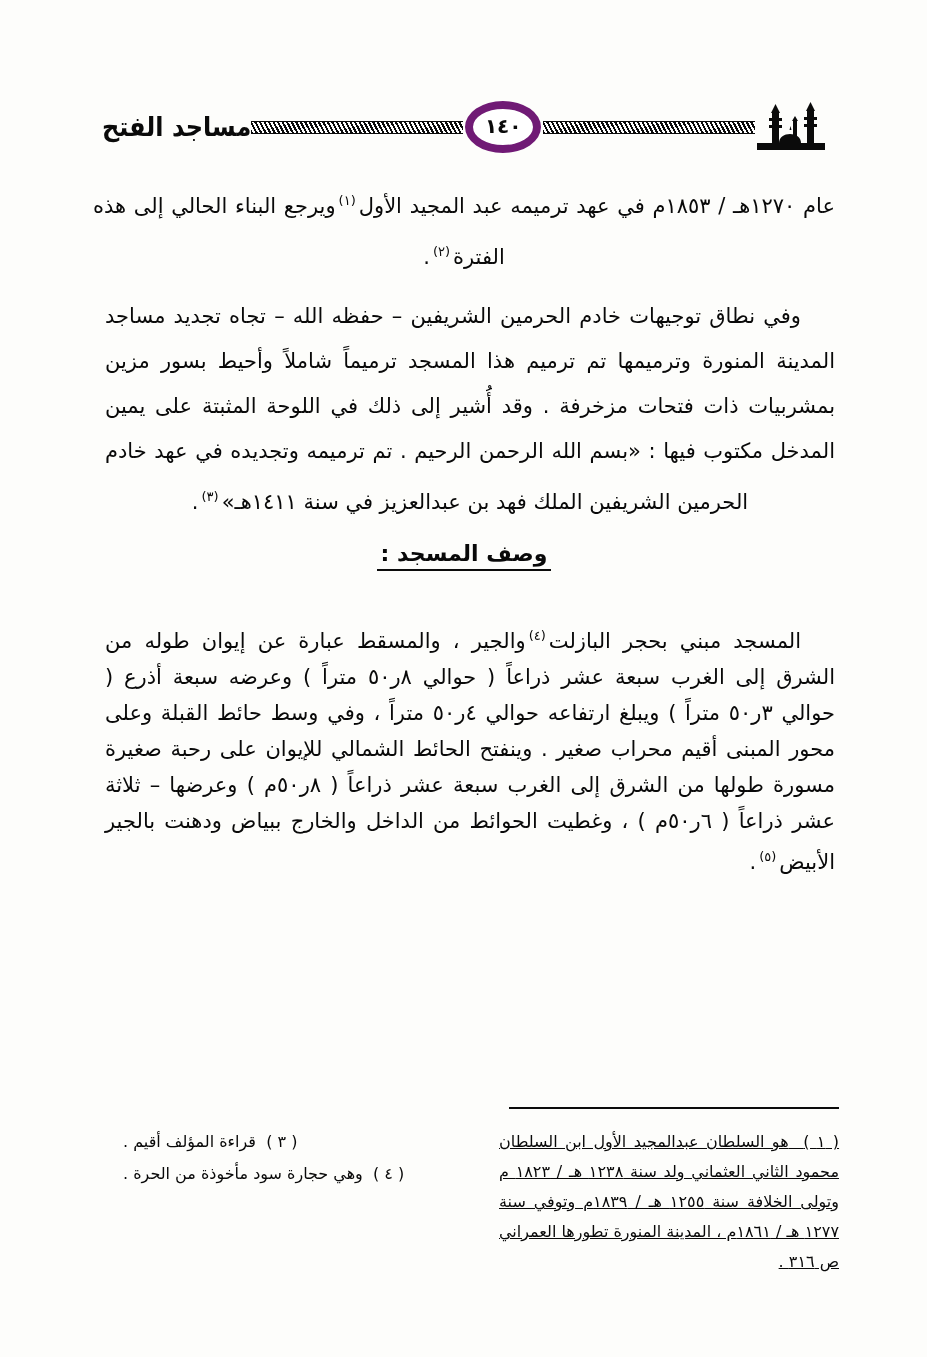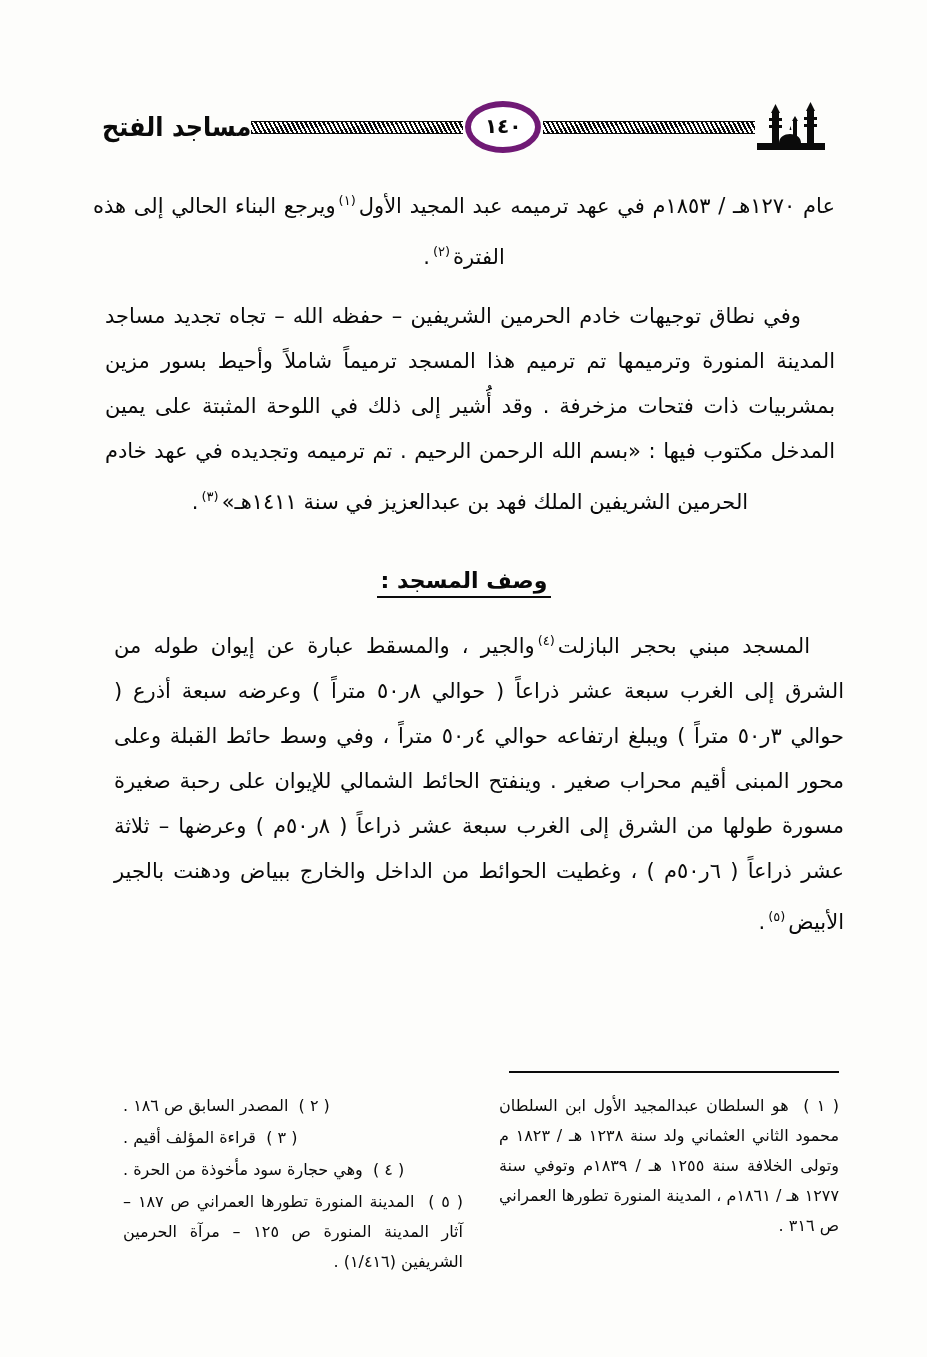--- a/index.html
+++ b/index.html
@@ -56,21 +56,21 @@
         #0b0b0b 0px, #0b0b0b 2px,
         #ffffff 2px, #ffffff 4px
       );
     border-top: 1.5px solid #0b0b0b;
     border-bottom: 1.5px solid #0b0b0b;
   }
   .page-number-badge {
     flex: 0 0 auto;
     width: 76px;
     height: 52px;
-    border: 6px solid #701a75;
+    border: 8px solid #701a75;
     border-radius: 50%;
     background: #ffffff;
     display: flex;
     align-items: center;
     justify-content: center;
     margin: 0 2px;
     box-sizing: border-box;
   }
   .page-number-badge span {
     font-size: 20px;
@@ -111,43 +111,43 @@
   }
   sup.fn {
     font-size: 13px;
     vertical-align: super;
     padding: 0 3px;
   }
 
   
   .section-heading {
     position: absolute;
-    top: 568px;
+    top: 541px;
     right: 92px;
     width: 742px;
     text-align: center;
     direction: rtl;
   }
   .section-heading .ul {
     display: inline-block;
     font-size: 22px;
     font-weight: 700;
     border-bottom: 2.5px solid #0b0b0b;
     padding: 0 4px 3px 4px;
     letter-spacing: 0.5px;
   }
 
   .desc-text {
     position: absolute;
     top: 618px;
-    right: 83px;
+    right: 92px;
     width: 742px;
     text-align: justify;
     font-size: 21px;
-    line-height: 45px;
+    line-height: 36px;
     direction: rtl;
   }
 
   
   .footnotes {
     position: absolute;
     bottom: 78px;
     right: 88px;
     left: 88px;
     display: flex;
@@ -170,21 +170,21 @@
     margin: 0 0 18px 0;
   }
   .fn-rule.hidden { border-top-color: transparent; }
   .fn-item {
     margin: 0 0 2px 0;
     text-align: justify;
   }
   .fn-item .num { white-space: nowrap; }
   .fn-col.left-col .fn-item { text-align: left; }
   .fn-col.left-col .fn-item.multi { text-align: justify; }
-  .fn-col.right-col .fn-item.multi { text-align: justify; }
+  .fn-col.right-col .fn-item.multi { text-align: justify; text-decoration: underline; }
 </style>
 </head>
 <body>
 
 <div class="page">
 
   <div class="page-header">
 
     <div class="mosque-logo">
       <svg viewBox="0 0 74 52" width="74" height="52" aria-hidden="true">
@@ -243,21 +243,19 @@
 
   <div class="footnotes">
 
     <div class="fn-col right-col">
       <div class="fn-rule"></div>
       <p class="fn-item multi"><span class="num">( ١ )</span>&nbsp;&nbsp;<span>هو السلطان عبدالمجيد الأول ابن السلطان محمود الثاني العثماني ولد سنة ١٢٣٨ هـ / ١٨٢٣ م وتولى الخلافة سنة ١٢٥٥ هـ / ١٨٣٩م وتوفي سنة ١٢٧٧ هـ / ١٨٦١م ، المدينة المنورة تطورها العمراني ص ٣١٦ .</span></p>
     </div>
 
     <div class="fn-col left-col">
       <div class="fn-rule hidden"></div>
-      <p class="fn-item"><span class="num">( ٢ )</span>&nbsp;&nbsp;<span>المصدر السابق ص ١٨٦ .</span></p>
       <p class="fn-item"><span class="num">( ٣ )</span>&nbsp;&nbsp;<span>قراءة المؤلف أقيم .</span></p>
       <p class="fn-item"><span class="num">( ٤ )</span>&nbsp;&nbsp;<span>وهي حجارة سود مأخوذة من الحرة .</span></p>
-      <p class="fn-item multi"><span class="num">( ٥ )</span>&nbsp;&nbsp;<span>المدينة المنورة تطورها العمراني ص ١٨٧ – آثار المدينة المنورة ص ١٢٥ – مرآة الحرمين الشريفين (١/٤١٦) .</span></p>
     </div>
 
   </div>
 
 </div>
 
 </body></html>

